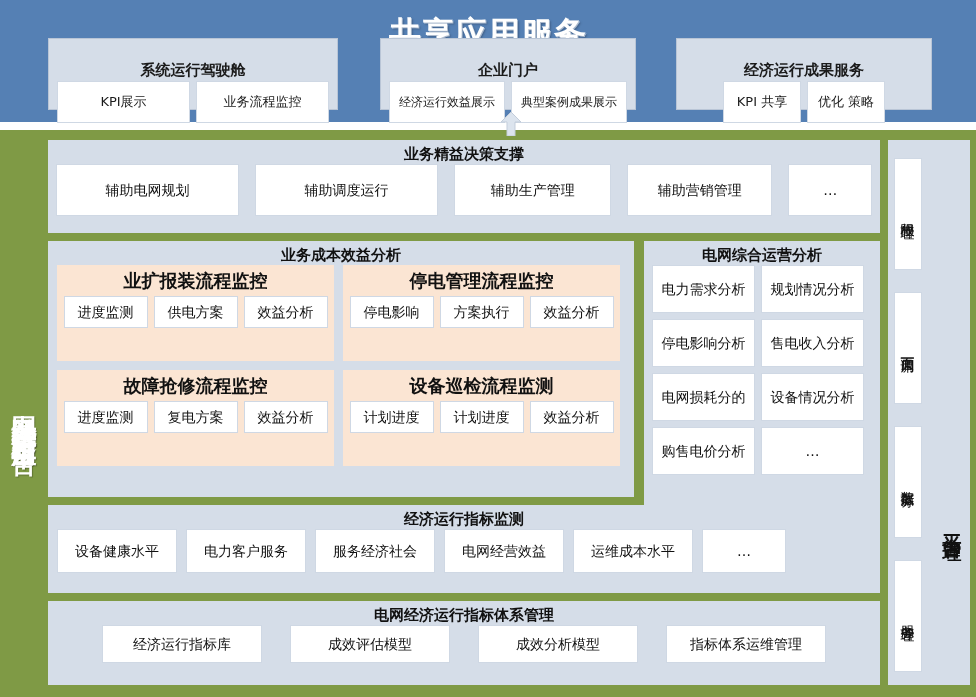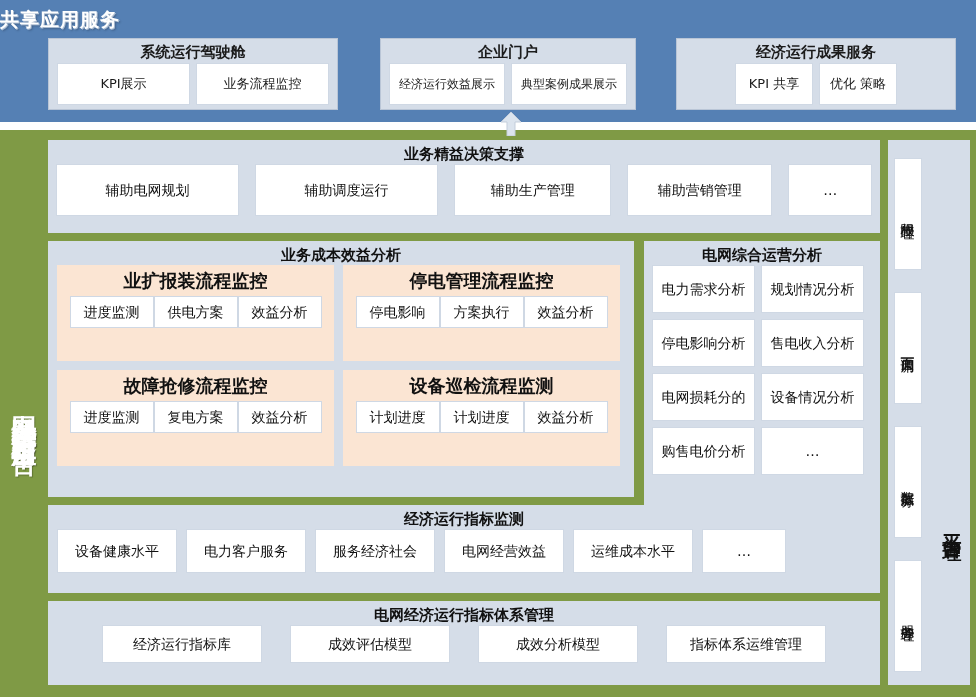--- a/index.html
+++ b/index.html
@@ -9,50 +9,50 @@
     background:#ffffff;
   }
   #root{position:relative;width:976px;height:697px;}
 
   
   .top-band{
     position:absolute;left:0;top:0;width:976px;height:122px;
     background:#5580b4;
   }
   .top-title{
-    position:absolute;left:0;top:2px;width:976px;height:34px;
-    text-align:left;line-height:34px;
-    font-size:19px;font-weight:bold;color:#ffffff;
+    position:absolute;left:0;top:16px;width:976px;height:34px;
+    text-align:center;line-height:34px;
+    font-size:32px;font-weight:bold;color:#ffffff;
     text-shadow:1px 1px 0 rgba(255,255,255,.55), 2px 2px 2px rgba(40,60,90,.45);
     letter-spacing:1px;
   }
   .top-group{
     position:absolute;top:38px;height:72px;
     background:#d5dde8;border:1px solid #b9c5d6;
     box-sizing:border-box;
   }
   .top-group .g-title{
     text-align:center;font-size:15px;font-weight:bold;color:#1b1b1b;
-    line-height:22px;padding-top:2px;
+    line-height:22px;padding-top:20px;
   }
   .top-group .g-row{
     display:flex;justify-content:center;gap:6px;padding:0 8px;
   }
   .top-group .g-cell{
     background:#ffffff;border:1px solid #cfd8e4;
     box-sizing:border-box;
     display:flex;align-items:center;justify-content:center;
     text-align:center;font-size:13px;color:#1b1b1b;line-height:16px;
     height:42px;
   }
   #grp-cockpit{left:48px;width:290px;}
   #grp-cockpit .g-cell{width:135px;}
   #grp-portal{left:380px;width:256px;}
   #grp-portal .g-cell{width:120px;font-size:12px;}
-  #grp-result{left:676px;width:280px;}
+  #grp-result{left:676px;width:256px;}
   #grp-result .g-cell{width:78px;}
 
   
   .up-arrow{
     position:absolute;left:500px;top:112px;width:22px;height:24px;
     z-index:5;
   }
 
   
   .green-frame{
@@ -102,21 +102,21 @@
 
   
   #panel-cost{left:48px;top:241px;width:586px;height:256px;}
   .sub-panel{
     background:#fbe5d3;box-sizing:border-box;padding-top:3px;
   }
   .sub-title{
     text-align:center;font-size:18px;font-weight:bold;color:#111;
     line-height:20px;padding:3px 0 5px;
   }
-  .sub-row{display:flex;justify-content:center;}
+  .sub-row{display:flex;justify-content:center;gap:6px;}
   .sub-row .box{width:84px;height:32px;font-size:14px;}
   #panel-cost .grid{
     display:flex;flex-wrap:wrap;gap:9px;padding:0 9px;
   }
   #panel-cost .sub-panel{width:277px;height:96px;}
 
   
   #panel-oper{left:644px;top:241px;width:236px;height:300px;}
   #panel-oper .grid{
     display:flex;flex-wrap:wrap;gap:6px;padding:0 8px;

